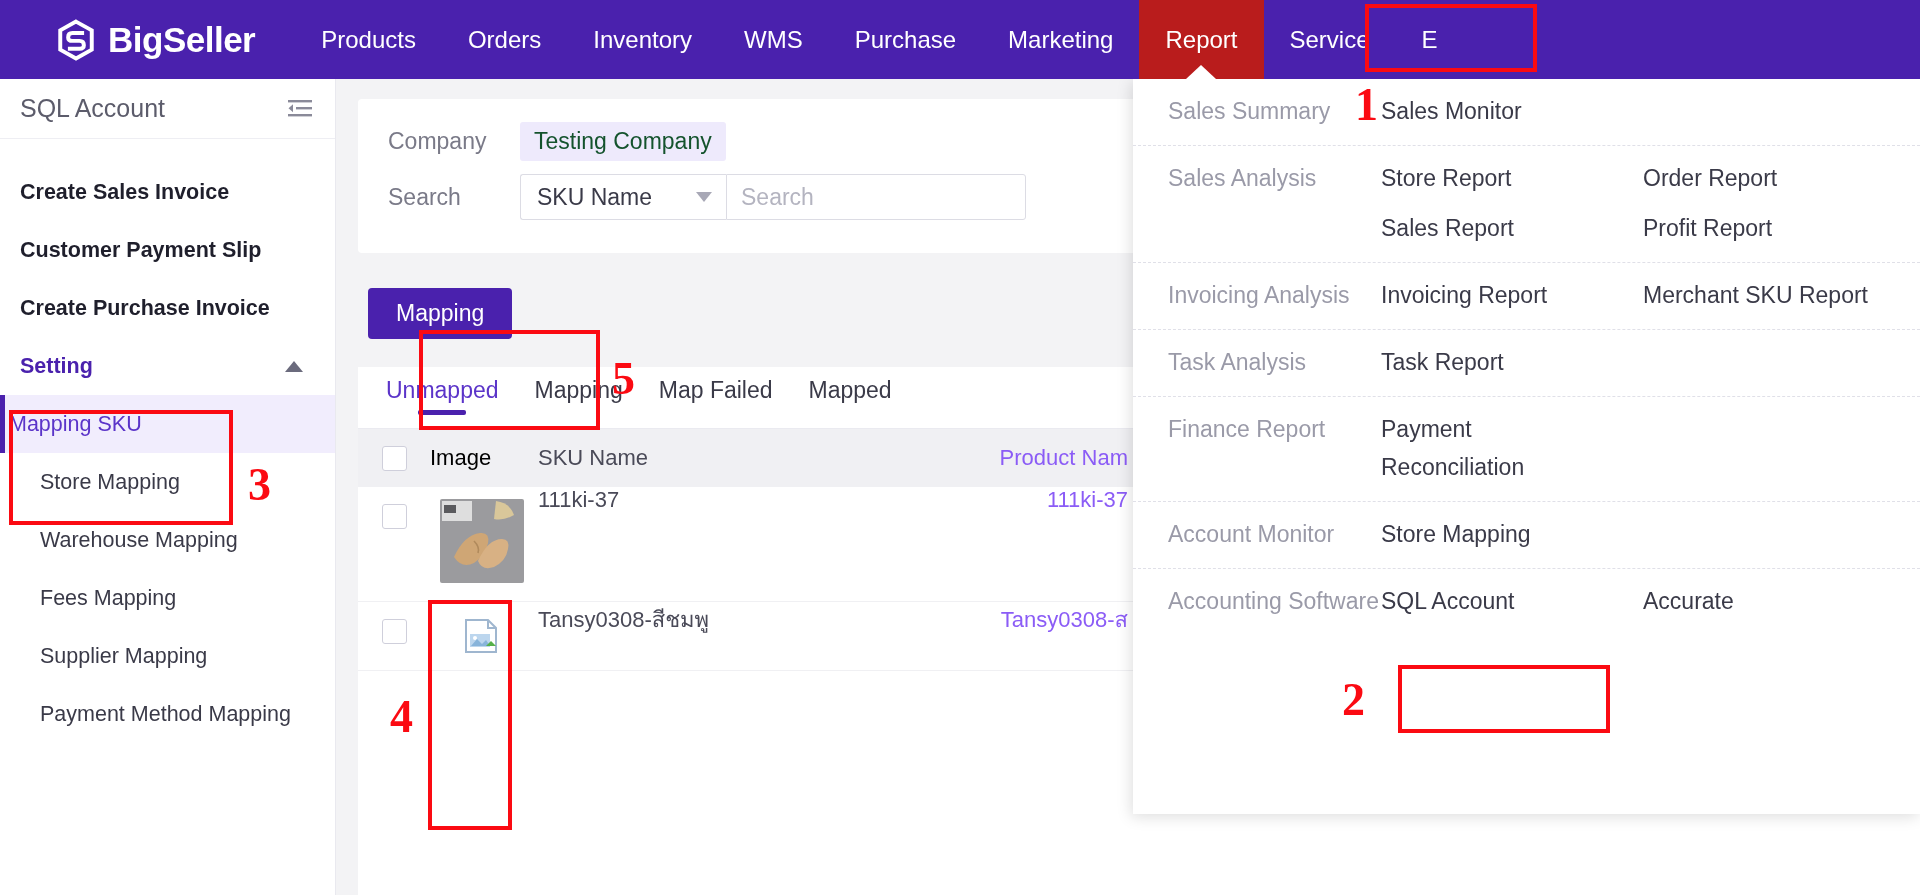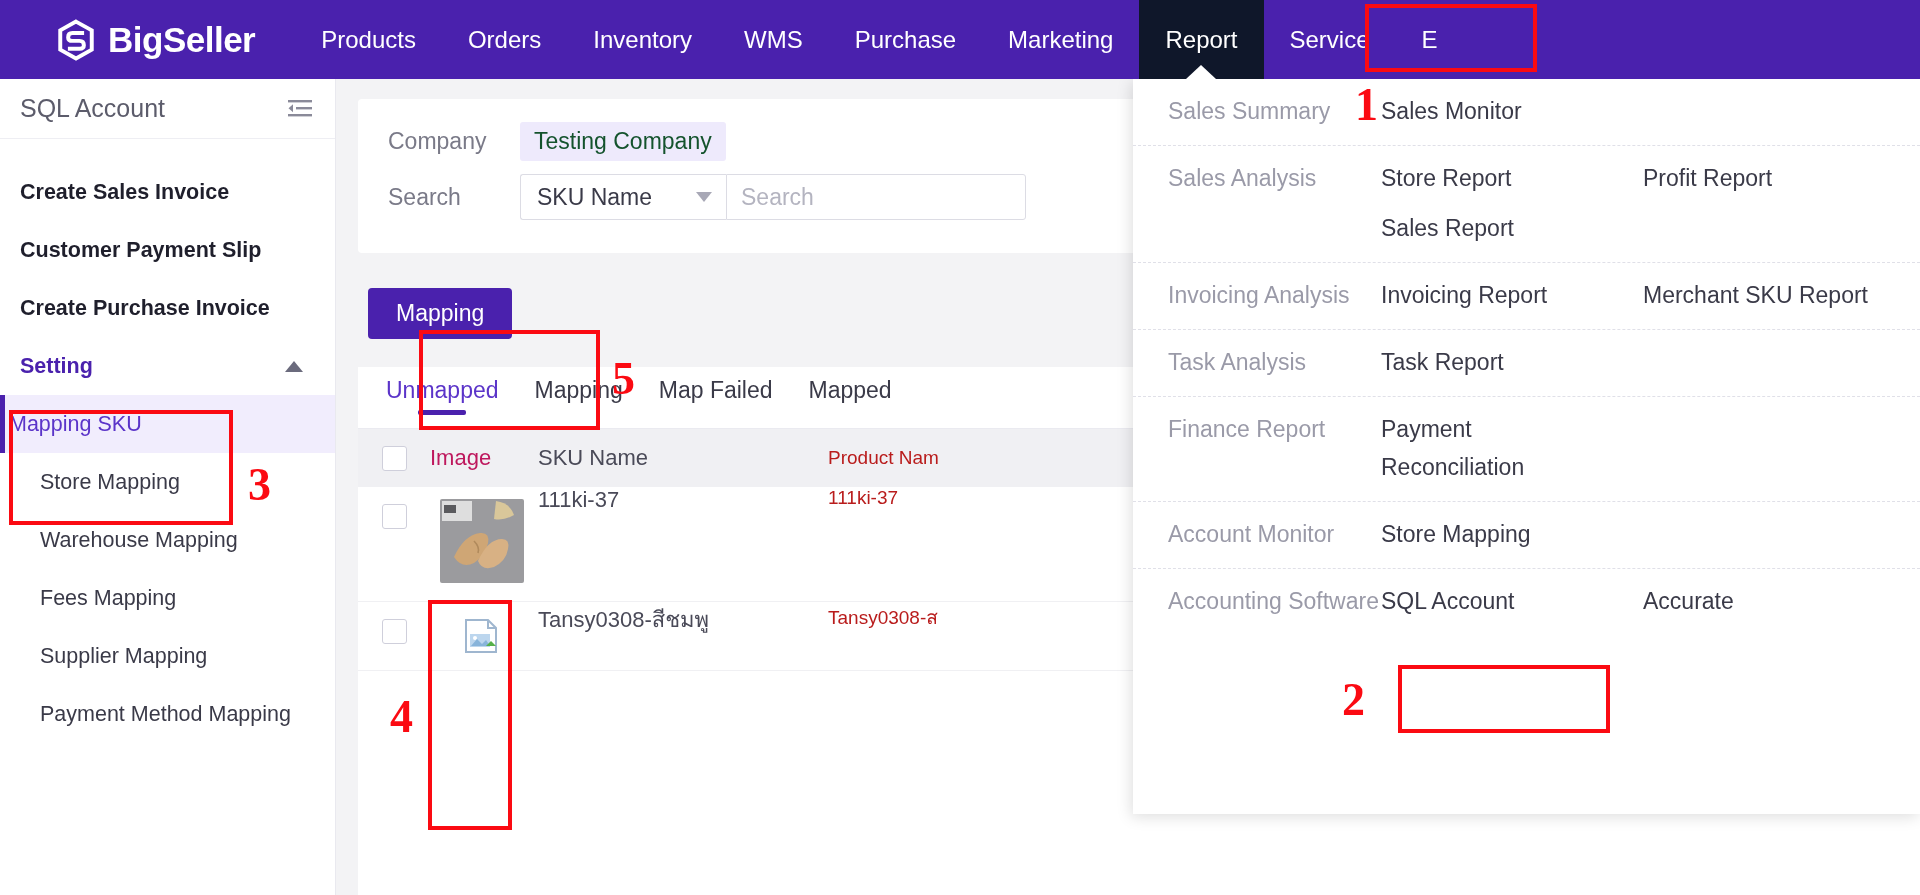--- a/index.html
+++ b/index.html
@@ -22,21 +22,21 @@
   .brand-mark { width: 42px; height: 42px; margin-right: 11px; }
   .brand-text {
     color: #ffffff; font-size: 35px; font-weight: bold; letter-spacing: -0.5px;
   }
   .navlinks { display: flex; align-items: stretch; height: 79px; }
   .navlink {
     display: flex; align-items: center; padding: 0 26px; height: 79px;
     color: #ffffff; font-size: 24px; white-space: nowrap;
     cursor: pointer; position: relative;
   }
-  .navlink.active { background: #0f172a; }
+  .navlink.active { background: #b91c1c; }
   .nav-caret {
     position: absolute; bottom: 0; left: 50%; transform: translateX(-50%);
     width: 0; height: 0; border-left: 15px solid transparent;
     border-right: 15px solid transparent; border-bottom: 14px solid #ffffff;
   }
 
   
   .sidebar {
     position: absolute; left: 0; top: 79px; width: 336px; height: 816px;
     background: #ffffff; border-right: 1px solid #e9e9ef;
@@ -129,23 +129,23 @@
     position: absolute; left: 22px; top: 350px; width: 1562px; bottom: 0;
     background: #ffffff;
   }
   .thead {
     display: flex; align-items: center; height: 58px;
     background: #f0f0f3; font-size: 22px; color: #7a7a88;
   }
   .trow { display: flex; align-items: flex-start; border-bottom: 1px solid #f0f0f3; }
   .c-check { width: 72px; display: flex; justify-content: center; padding-top: 17px; flex: none; }
   .thead .c-check { padding-top: 0; align-items: center; }
-  .c-img { width: 108px; flex: none; font-size: 22px; color: #be185d; }
+  .c-img { width: 108px; flex: none; font-size: 22px; color: #000000; }
   .c-sku { width: 290px; flex: none; font-size: 22px; color: #4a4a58; }
-  .c-pname { width: 300px; flex: none; font-size: 19px; color: #b91c1c; }
+  .c-pname { width: 300px; flex: none; font-size: 22px; color: #8b5cf6; text-align: right; }
   .cbox {
     width: 25px; height: 25px; border: 1px solid #cfcfdb; border-radius: 3px;
     background: #ffffff; cursor: pointer;
   }
   .prod-img { width: 84px; height: 84px; margin: 12px 0 12px 10px; border-radius: 2px; }
   .broken-img { width: 40px; height: 36px; margin: 16px 0 10px 32px; }
   .row-pad { }
 
   
   .mega {
@@ -319,20 +319,21 @@
     </div>
 
     <div class="mega-sec">
       <div class="mega-cat">Sales Analysis</div>
       <div class="mega-links">
         <div class="mega-col">
           <div class="mega-link">Store Report</div>
           <div class="mega-link">Sales Report</div>
         </div>
         <div class="mega-col">
+          <div class="mega-link">Order Report</div>
           <div class="mega-link">Profit Report</div>
         </div>
       </div>
     </div>
 
     <div class="mega-sec">
       <div class="mega-cat">Invoicing Analysis</div>
       <div class="mega-links">
         <div class="mega-col">
           <div class="mega-link">Invoicing Report</div>

